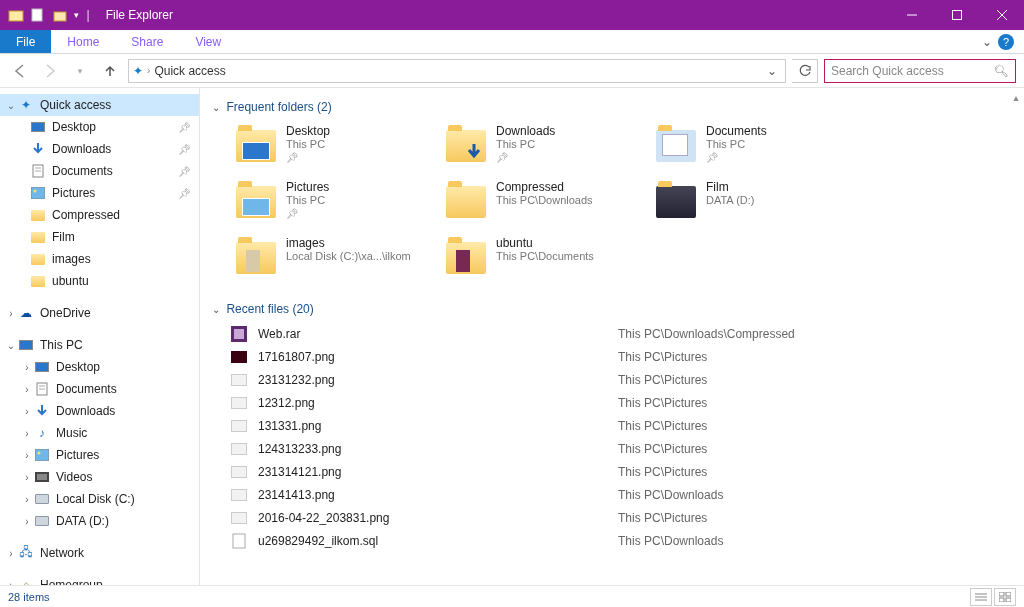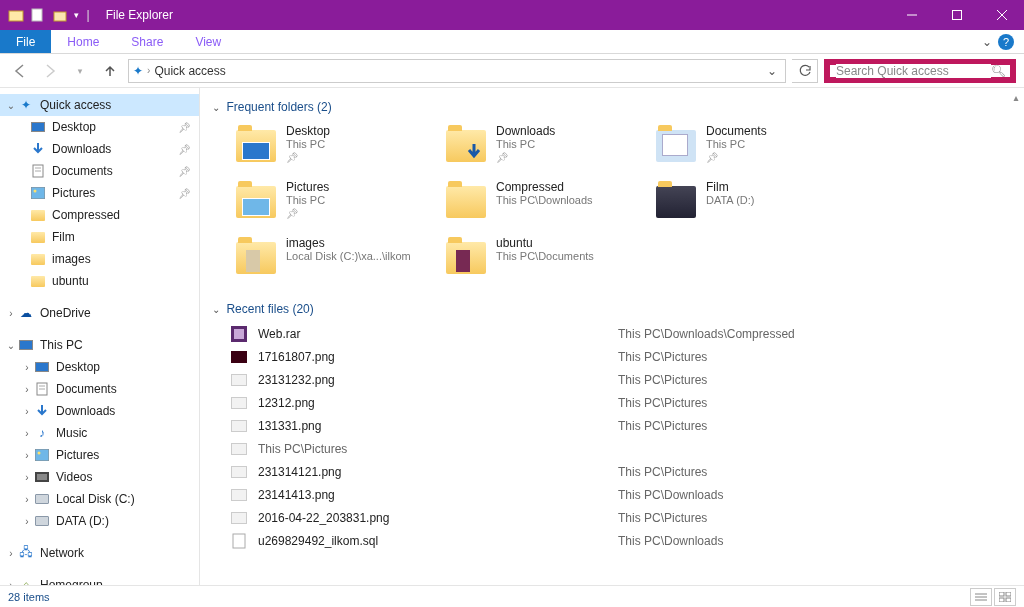--- a/index.html
+++ b/index.html
@@ -26,21 +26,21 @@
 .navbtn { width: 24px; height: 24px; display: flex; align-items: center; justify-content: center; color: #888; }
 .navbtn svg { stroke: #888; fill: none; }
 .navbtn.enabled svg { stroke: #555; }
 .addrbar { flex: 1; height: 24px; border: 1px solid #ccc; background: #fff; display: flex; align-items: center; padding: 0 4px; gap: 4px; }
 .addrbar .star { color: #1979ca; }
 .addrbar .crumb { color: #333; }
 .addrbar .chev { color: #888; font-size: 10px; }
 .addrbar .spacer { flex: 1; }
 .addrbar .dropbtn { width: 18px; text-align: center; color: #555; }
 .refreshbtn { width: 26px; height: 24px; border: 1px solid #ccc; border-left: none; display: flex; align-items: center; justify-content: center; }
-.searchbox { width: 192px; height: 24px; border: 6px solid #be185d; display: flex; align-items: center; padding: 0 6px; color: #888; }
+.searchbox { width: 192px; height: 24px; border: 1px solid #be185d; display: flex; align-items: center; padding: 0 6px; color: #888; }
 .searchbox input { border: none; outline: none; flex: 1; font-size: 12px; color: #333; }
 .searchbox input::placeholder { color: #888; }
 
 
 .main { display: flex; height: calc(607px - 30px - 24px - 34px - 22px); }
 .sidebar { width: 200px; border-right: 1px solid #e5e5e5; overflow-y: auto; padding-top: 6px; padding-bottom: 6px; position: relative; }
 .sidebar .node { display: flex; align-items: center; height: 22px; padding-right: 8px; position: relative; }
 .sidebar .node .tw { width: 14px; text-align: center; color: #666; font-size: 10px; }
 .sidebar .node .ic { width: 16px; height: 16px; margin-right: 6px; display: inline-flex; align-items: center; justify-content: center; }
 .sidebar .node .lbl { flex: 1; color: #222; white-space: nowrap; overflow: hidden; text-overflow: ellipsis; }
@@ -470,20 +470,21 @@
           <span class="ic">
             <div style="width:16px;height:12px;background:#f2f2f2;border:1px solid #ccc;"></div>
           </span>
           <span class="fname">131331.png</span>
           <span class="floc">This PC\Pictures</span>
         </div>
         <div class="recent-row">
           <span class="ic">
             <div style="width:16px;height:12px;background:#f2f2f2;border:1px solid #ccc;"></div>
           </span>
+          <span class="fname">124313233.png</span>
           <span class="floc">This PC\Pictures</span>
         </div>
         <div class="recent-row">
           <span class="ic">
             <div style="width:16px;height:12px;background:#f2f2f2;border:1px solid #ccc;"></div>
           </span>
           <span class="fname">231314121.png</span>
           <span class="floc">This PC\Pictures</span>
         </div>
         <div class="recent-row">

